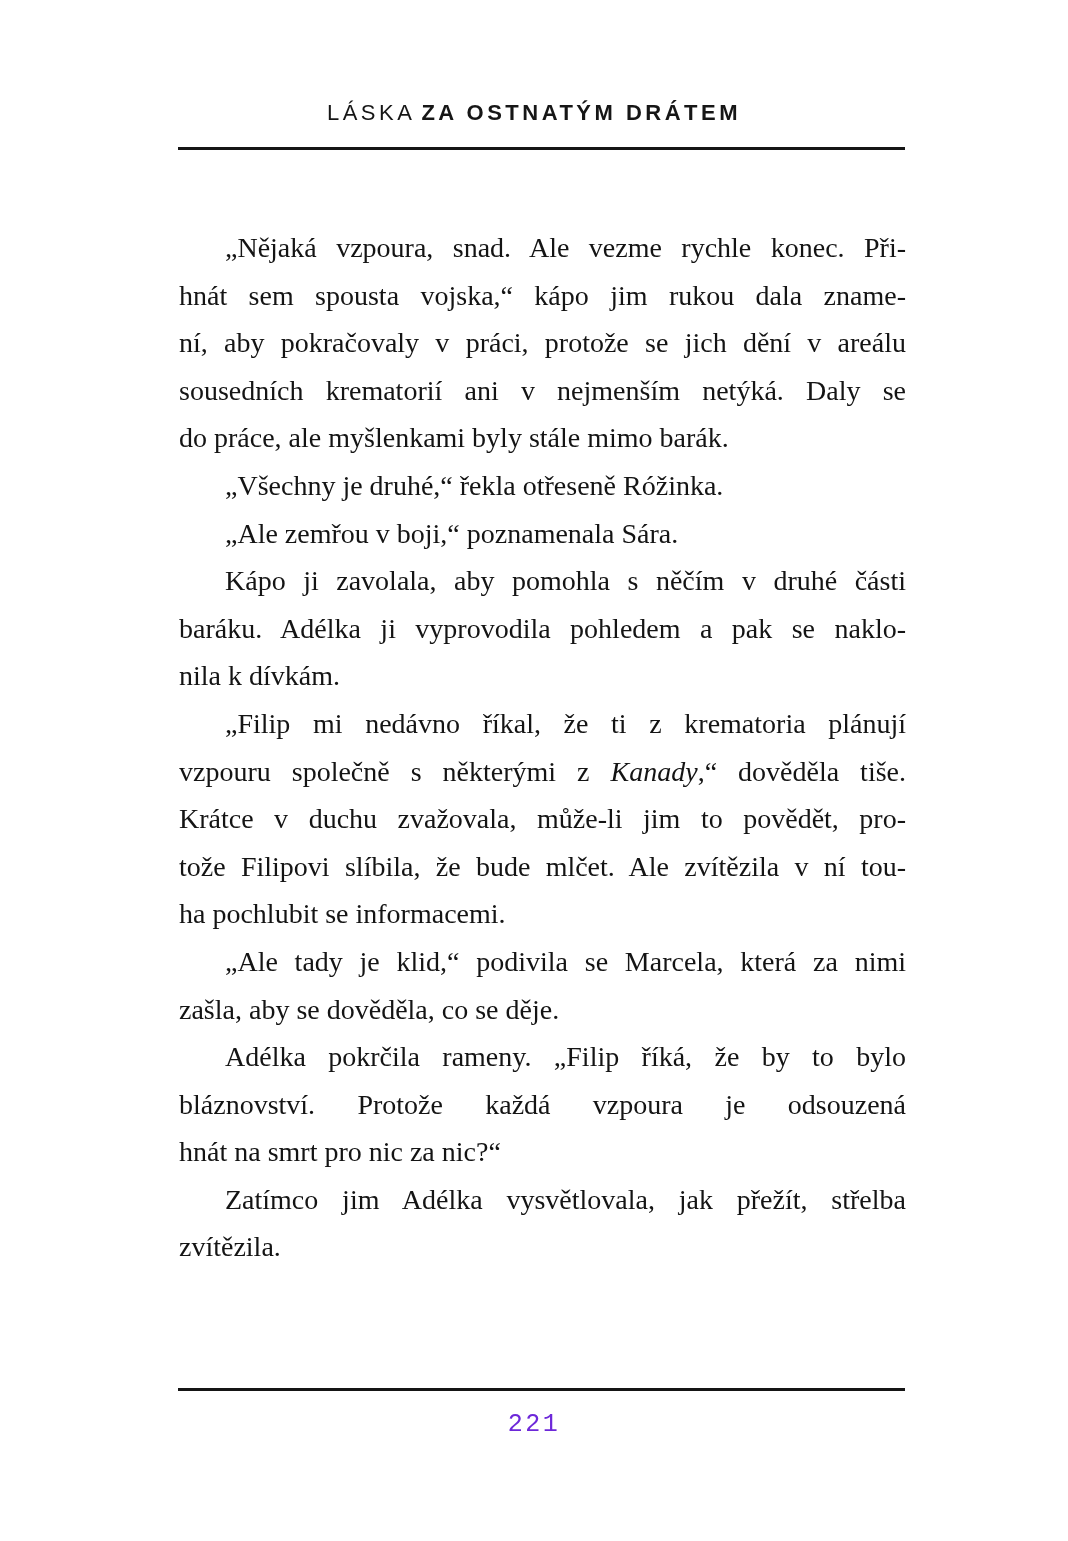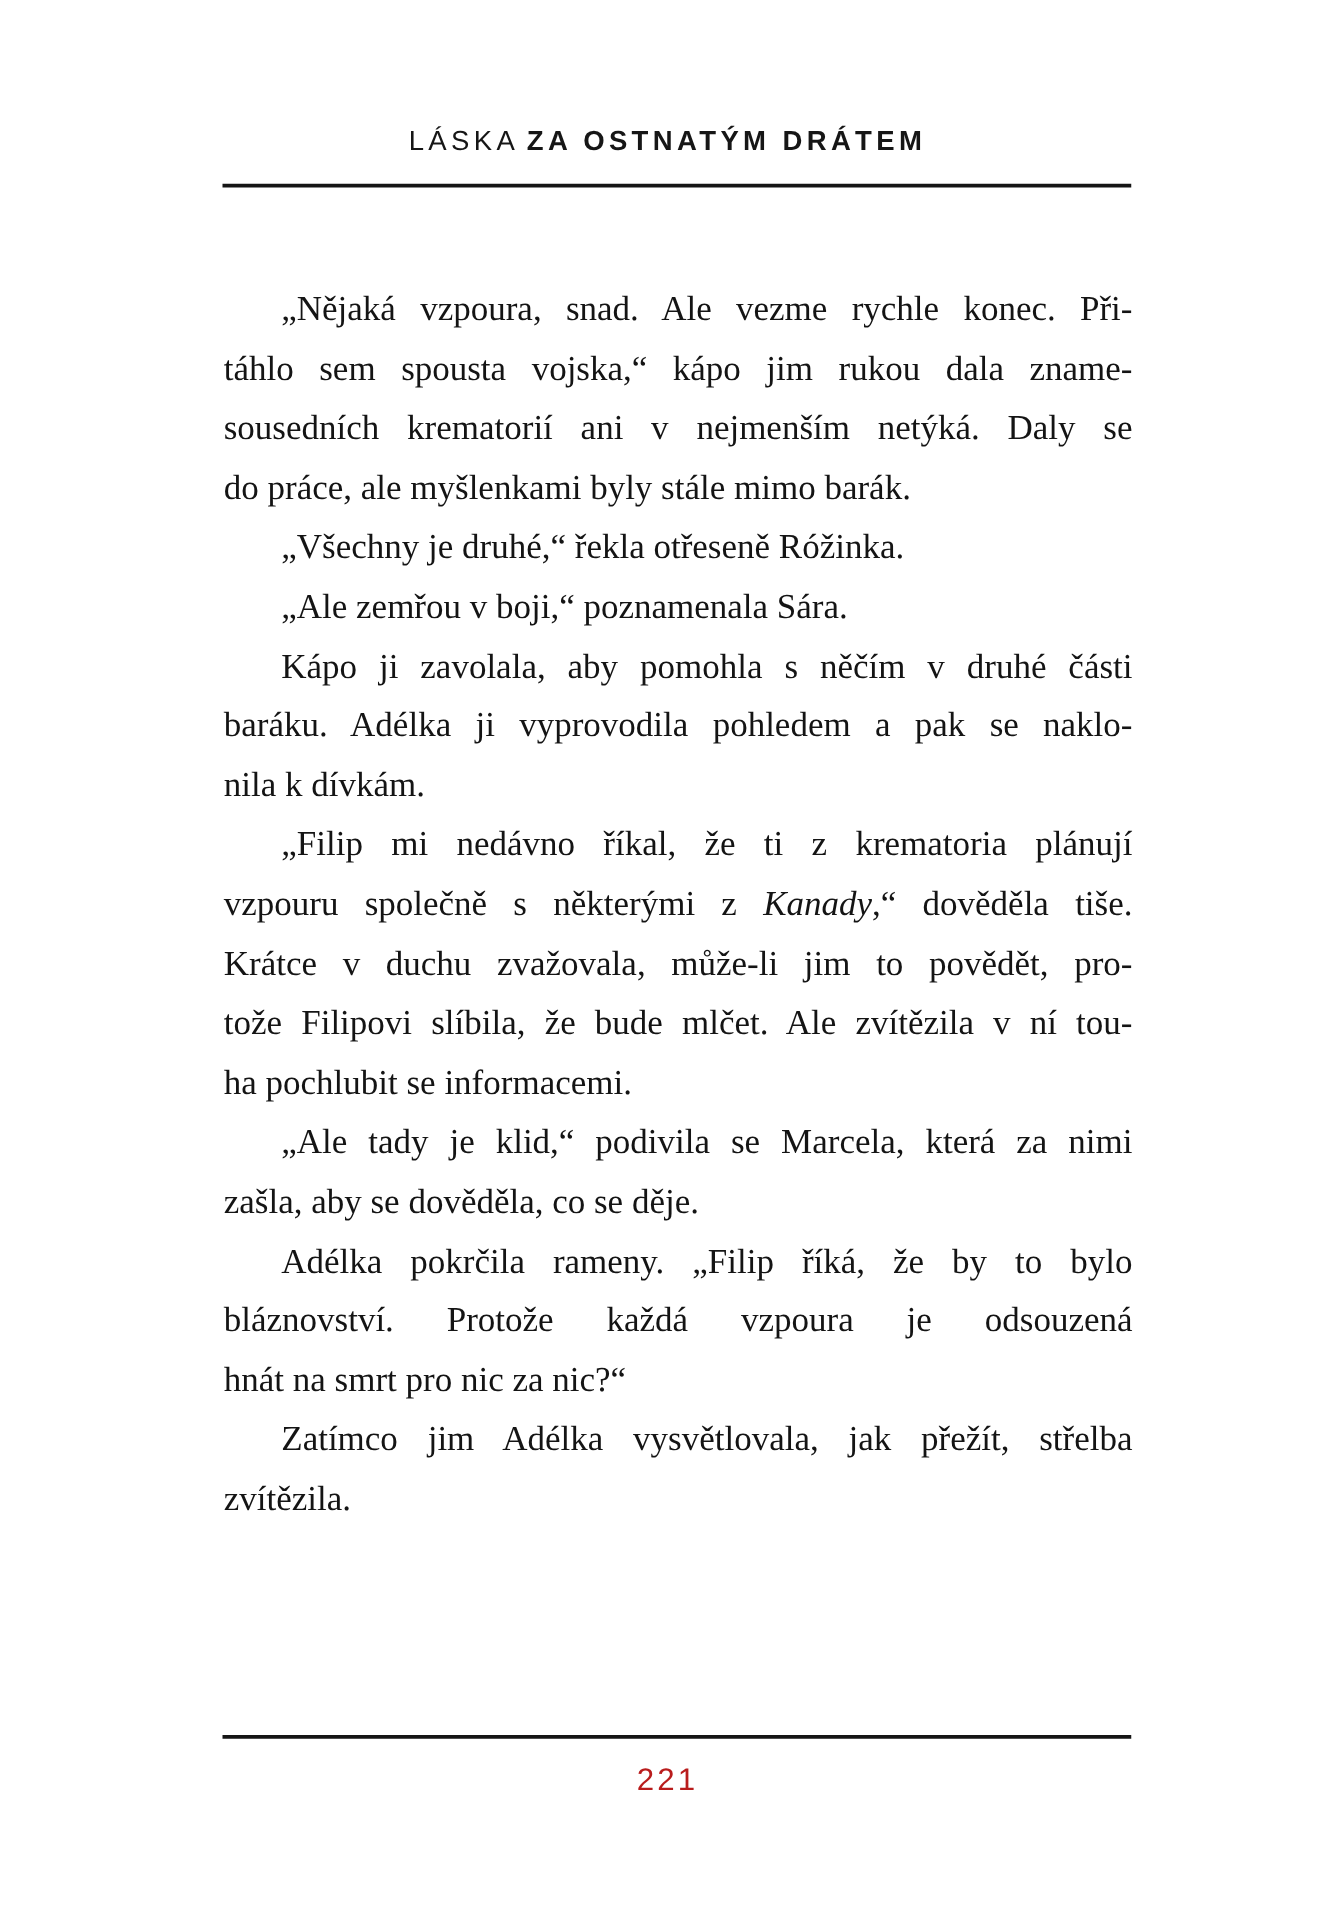--- a/index.html
+++ b/index.html
@@ -56,41 +56,42 @@
   .ln.ind { text-indent: 46px; }
   .ln .it { font-style: italic; }
 
   
   .folio {
     position: absolute;
     top: 1410px;
     left: 0;
     width: 100%;
     text-align: center;
-    font-family: Liberation Sans, sans-serif;
+    font-family: Liberation Mono, monospace;
     font-size: 25px;
     letter-spacing: 2.5px;
     font-weight: 400;
-    color: #b91c1c;
+    color: #6d28d9;
   }
 </style>
 </head>
 <body>
 
 <div class="page">
 
   <div class="running-head">
     <span class="light">LÁSKA</span><span class="bold">ZA OSTNATÝM DRÁTEM</span>
   </div>
 
   <div class="rule head-rule"></div>
 
   <div class="text-block">
     <div class="ln j ind">„Nějaká vzpoura, snad. Ale vezme rychle konec. Při-</div>
-    <div class="ln j">táhlo sem spousta vojska,“ kápo jim rukou dala zname-</div>
+    <div class="ln j">hnát sem spousta vojska,“ kápo jim rukou dala zname-</div>
+    <div class="ln j">ní, aby pokračovaly v práci, protože se jich dění v areálu</div>
     <div class="ln j">sousedních krematorií ani v nejmenším netýká. Daly se</div>
     <div class="ln">do práce, ale myšlenkami byly stále mimo barák.</div>
     <div class="ln ind">„Všechny je druhé,“ řekla otřeseně Róžinka.</div>
     <div class="ln ind">„Ale zemřou v boji,“ poznamenala Sára.</div>
     <div class="ln j ind">Kápo ji zavolala, aby pomohla s něčím v druhé části</div>
     <div class="ln j">baráku. Adélka ji vyprovodila pohledem a pak se naklo-</div>
     <div class="ln">nila k dívkám.</div>
     <div class="ln j ind">„Filip mi nedávno říkal, že ti z krematoria plánují</div>
     <div class="ln j"><span>vzpouru společně s některými z </span><span class="it">Kanady</span><span>,“ dověděla tiše.</span></div>
     <div class="ln j">Krátce v duchu zvažovala, může-li jim to povědět, pro-</div>

